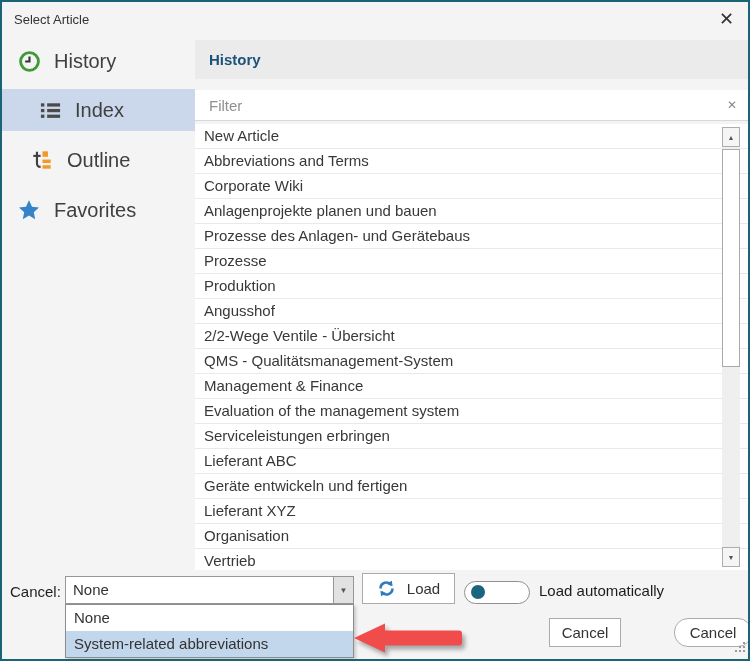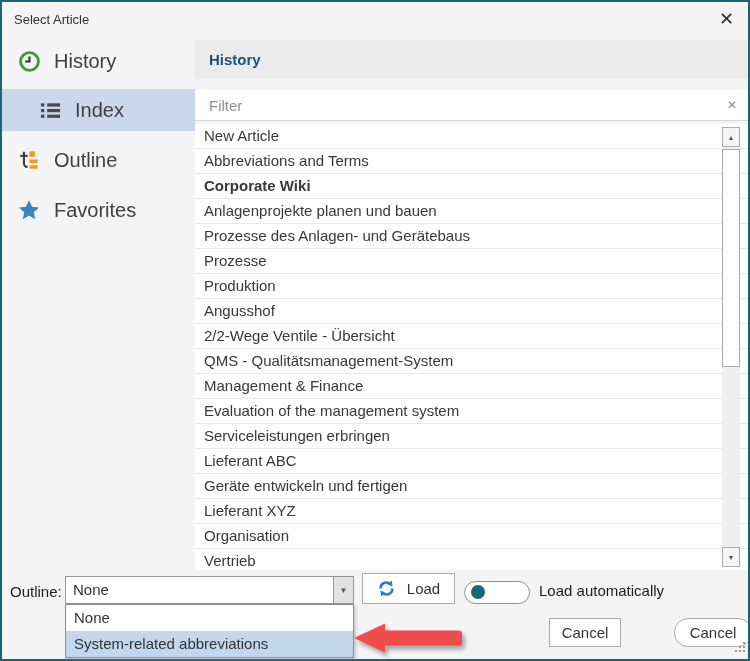--- a/index.html
+++ b/index.html
@@ -50,21 +50,21 @@
   
   .list {
     position: absolute; left: 193px; top: 122px; right: 0; bottom: 89px;
     background: #fff; overflow: hidden;
   }
   .list-row {
     height: 25px; line-height: 24px; padding-left: 9px;
     font-size: 15px; color: #383838; border-bottom: 1px solid #e9e9e9;
     white-space: nowrap; cursor: pointer;
   }
-  .list-row.bold { font-weight: bold; }
+  .list-row.bold { font-weight: normal; }
 
   
   .scrollbar { position: absolute; right: 8px; top: 3px; width: 18px; height: 440px; background: #efefef; }
   .scroll-btn {
     position: absolute; left: 0; width: 18px; height: 20px;
     background: #f5f5f5; border: 1px solid #adadad;
     display: flex; align-items: center; justify-content: center;
     font-size: 7px; color: #555; cursor: pointer;
   }
   .scroll-btn.up { top: 0; }
@@ -145,21 +145,21 @@
           <rect x="8.5" y="4.5" width="13.5" height="3.4"></rect>
         <rect x="2" y="10.4" width="3.6" height="3.4"></rect>
           <rect x="8.5" y="10.4" width="13.5" height="3.4"></rect>
         <rect x="2" y="16.3" width="3.6" height="3.4"></rect>
           <rect x="8.5" y="16.3" width="13.5" height="3.4"></rect>
       </svg>
     </span>
     <span>Index</span>
   </div>
 
-  <div class="side-item" style="top:137px;">
+  <div class="side-item" style="top:137px;margin-left:13px;">
     <span class="icon">
       <svg viewBox="0 0 24 24" width="22" height="22">
         <path d="M6.5 3 V15.5 C6.5 18.5 8 19.5 10.5 19.5" fill="none" stroke="#3f3f3f" stroke-width="2.3"></path>
         <path d="M2.5 7.5 H10.5" fill="none" stroke="#3f3f3f" stroke-width="2.3"></path>
         <rect x="12.5" y="2.5" width="6" height="6" fill="#f29a29"></rect>
         <rect x="12.5" y="11.5" width="9" height="3.8" fill="#f29a29"></rect>
         <rect x="12.5" y="17.7" width="9" height="3.8" fill="#f29a29"></rect>
       </svg>
     </span>
     <span>Outline</span>
@@ -203,21 +203,21 @@
       <div class="list-row">Organisation</div>
       <div class="list-row">Vertrieb</div>
     </div>
 
   <div class="scrollbar" style="top:125px;">
     <div class="scroll-btn up">▲</div>
     <div class="scroll-thumb"></div>
     <div class="scroll-btn down">▼</div>
   </div>
 
-  <div class="target-label">Outline:</div>
+  <div class="target-label">Cancel:</div>
 
   <div class="combobox">
     <span class="value">None</span>
     <span class="arrow-seg">▼</span>
   </div>
 
   <div class="dropdown">
       <div class="dropdown-option">None</div>
       <div class="dropdown-option highlighted">System-related abbreviations</div>
     </div>

